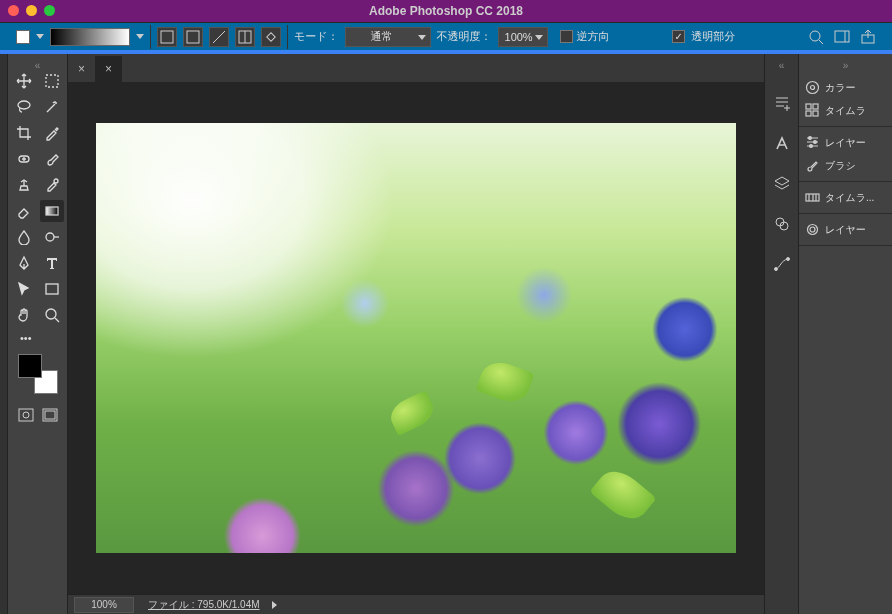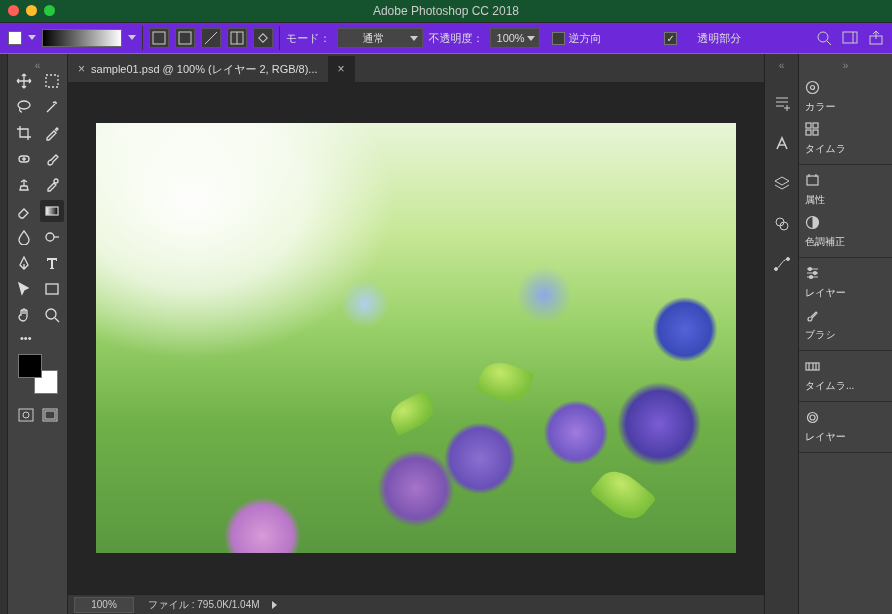--- a/index.html
+++ b/index.html
@@ -1,28 +1,28 @@
 <!DOCTYPE html>
 <html><head>
 <meta charset="utf-8">
 <style>
 * { margin: 0; padding: 0; box-sizing: border-box; font-family: "Hiragino Kaku Gothic Pro", "Meiryo", sans-serif; }
 body { width: 892px; height: 614px; background: #323232; overflow: hidden; color: #e0e0e0; font-size: 11px; }
 
 
-.titlebar { height: 22px; background: #14532d; display: flex; align-items: center; justify-content: center; position: relative; }
+.titlebar { height: 22px; background: #701a75; display: flex; align-items: center; justify-content: center; position: relative; font-weight: bold; }
 .traffic { position: absolute; left: 8px; top: 5px; display: flex; gap: 7px; }
 .dot { width: 11px; height: 11px; border-radius: 50%; }
 .dot.red { background: #ff5f57; }
 .dot.yellow { background: #febc2e; }
 .dot.green { background: #28c840; }
 .titlebar-title { font-size: 12px; color: #ccc; }
 
 
-.options { height: 32px; background: #6d28d9; border-top: 1px solid #282828; border-bottom: 1px solid #3b82f6; display: flex; align-items: center; padding: 0 8px; gap: 6px; }
+.options { height: 32px; background: #0369a1; border-top: 1px solid #282828; border-bottom: 4px solid #3b82f6; display: flex; align-items: center; padding: 0 16px; gap: 6px; }
 .grad-sample { width: 14px; height: 14px; background: #fff; border: 1px solid #666; }
 .arrow-down { width: 8px; height: 6px; display: inline-block; }
 .arrow-down::after { content:""; display:block; border-left:4px solid transparent; border-right:4px solid transparent; border-top:5px solid #ccc; }
 .grad-preview { width: 80px; height: 18px; background: linear-gradient(90deg,#000,#fff); border:1px solid #666; }
 .divider { width:1px; height:24px; background:#333; }
 .icon-btn { width:20px; height:20px; display:flex; align-items:center; justify-content:center; border:1px solid #555; background:#3a3a3a; }
 .icon-btn svg { width:14px; height:14px; }
 .lbl { color:#ddd; font-size:11px; }
 .select { background:#454545; border:1px solid #555; height:20px; display:flex; align-items:center; padding:0 18px 0 6px; position:relative; font-size:11px; color:#ddd; }
 .select .arrow-down { position:absolute; right:4px; top:7px; }
@@ -71,32 +71,32 @@
   radial-gradient(circle 35px at 42% 42%, #b0ceee 0%, rgba(180,210,240,0) 70%),
   linear-gradient(180deg, #e8f5d8 0%, #c8e898 25%, #98d068 48%, #70b048 70%, #5a9840 100%);
 }
 .leaf { position:absolute; background:radial-gradient(ellipse at 35% 30%, #c2e868, #7bbf3a 70%); border-radius:50% 10% 50% 10%; }
 .l1{width:50px;height:36px;left:60%;top:56%;transform:rotate(20deg);}
 .l2{width:44px;height:30px;left:46%;top:64%;transform:rotate(-25deg);}
 .l3{width:56px;height:38px;left:78%;top:82%;transform:rotate(40deg);}
 
 .statusbar { height:20px; background:#383838; display:flex; align-items:center; font-size:10px; color:#ccc; border-top:1px solid #222; }
 .zoom-field { width:60px; background:#454545; height:16px; margin:0 6px; display:flex; align-items:center; justify-content:center; border:1px solid #555; }
-.doc-info { padding:0 8px; }
+.doc-info { padding:0 8px;text-decoration:underline; }
 .arrow-right { border-top:4px solid transparent; border-bottom:4px solid transparent; border-left:5px solid #ccc; margin-left:4px; }
 
 
 .rdock-narrow { width:34px; background:#383838; border-left:1px solid #222; padding-top:24px; display:flex; flex-direction:column; align-items:center; gap:20px; }
 .rdock-narrow .nicon { width:20px; height:20px; display:flex; align-items:center; justify-content:center; }
 .rdock-narrow svg { width:18px; height:18px; stroke:#ccc; fill:none; }
 
 .panels { width:94px; background:#424242; border-left:1px solid #222; padding-top:6px; }
 .panel-hdl { text-align:center; font-size:10px; color:#888; height:12px; }
 .panel-grp { border-bottom:1px solid #2c2c2c; padding:4px 0; }
-.panel-item { display:flex; align-items:flex-start; gap:5px; padding:4px 6px; font-size:10px; color:#ddd;flex-direction:column; }
+.panel-item { display:flex; align-items:flex-end; gap:5px; padding:4px 6px; font-size:10px; color:#ddd; }
 .panel-item svg { width:15px; height:15px; stroke:#ccc; fill:none; flex-shrink:0; stroke-width:1.2; }
 </style>
 </head>
 <body>
 
 <div class="titlebar">
   <div class="traffic">
     <div class="dot red"></div>
     <div class="dot yellow"></div>
     <div class="dot green"></div>
@@ -149,21 +149,21 @@
     <span class="arrow-down"></span>
   </div>
   <div style="display:flex;align-items:center;gap:4px;margin-left:6px;">
     <span class="chk"></span>
     <span class="lbl">逆方向</span>
   </div>
   <div style="display:flex;align-items:center;gap:4px;margin-top:47px;">
     <span class="chk on"></span>
     <span class="lbl">ディザ</span>
   </div>
-  <div style="display:flex;align-items:center;gap:20px;">
+  <div style="display:flex;align-items:center;gap:6px;">
     <span class="chk on"></span>
     <span class="lbl">透明部分</span>
   </div>
   <div class="opt-r">
     <svg viewBox="0 0 16 16">
         <circle cx="7" cy="7" r="5"></circle>
         <line x1="11" y1="11" x2="15" y2="15"></line>
       </svg>
     <svg viewBox="0 0 16 16">
         <rect x="1" y="2" width="14" height="11"></rect>
@@ -310,21 +310,20 @@
           <rect x="1" y="1" width="14" height="12"></rect>
           <rect x="3" y="3" width="10" height="8"></rect>
         </svg>
     </div>
   </div>
 
   <div class="center">
     <div class="tabs-row">
       <div class="tab">
         <span class="tab-close">×</span>
-        <span>sample01.psd @ 100% (レイヤー 2, RGB/8)...</span>
       </div>
       <div class="tab active">
         <span class="tab-close">×</span>
       </div>
     </div>
     <div class="canvas-area">
       <div class="canvas">
         <div class="img-bg"></div>
         <div class="leaf l1"></div>
         <div class="leaf l2"></div>
@@ -388,36 +387,20 @@
             <rect x="8" y="1" width="5" height="5"></rect>
             <rect x="1" y="8" width="5" height="5"></rect>
             <rect x="8" y="8" width="5" height="5"></rect>
           </svg>
         <span>タイムラ</span>
       </div>
     </div>
     <div class="panel-grp">
       <div class="panel-item">
         <svg viewBox="0 0 15 15">
-            <rect x="2" y="3" width="11" height="9"></rect>
-            <path d="M4 1v3M11 1v3"></path>
-          </svg>
-        <span>属性</span>
-      </div>
-      <div class="panel-item">
-        <svg viewBox="0 0 15 15">
-            <circle cx="7.5" cy="7.5" r="6"></circle>
-            <path d="M7.5 1.5a6 6 0 010 12" fill="#ccc" stroke="none"></path>
-          </svg>
-        <span>色調補正</span>
-      </div>
-    </div>
-    <div class="panel-grp">
-      <div class="panel-item">
-        <svg viewBox="0 0 15 15">
             <path d="M2 7h11M2 11h11M2 3h11"></path>
             <circle cx="5" cy="3" r="1.5" fill="#ccc"></circle>
             <circle cx="10" cy="7" r="1.5" fill="#ccc"></circle>
             <circle cx="6" cy="11" r="1.5" fill="#ccc"></circle>
           </svg>
         <span>レイヤー</span>
       </div>
       <div class="panel-item">
         <svg viewBox="0 0 15 15">
             <path d="M3 11c0-2 2-2 3-2l5-5 1 1-5 5c0 1 0 3-2 3s-2-1-2-2z"></path>

